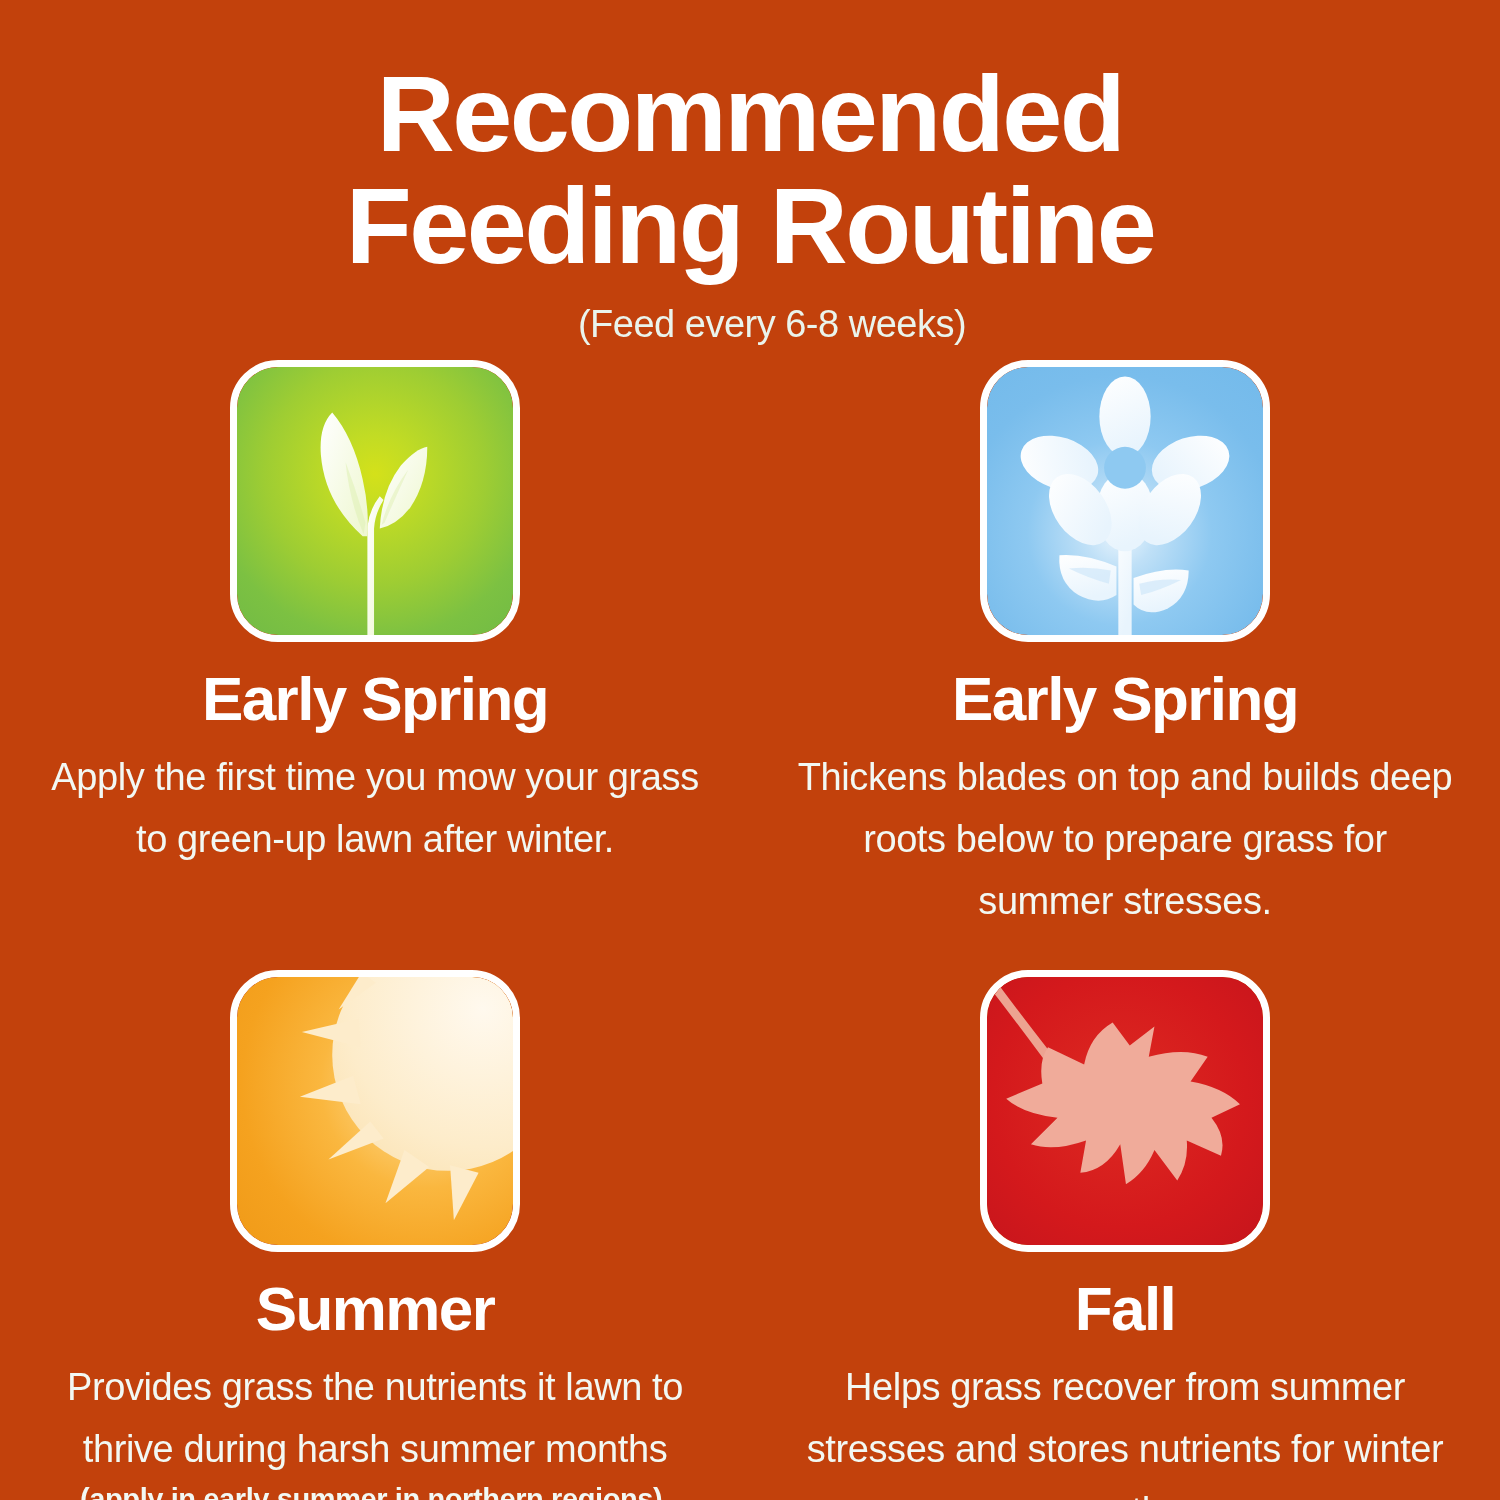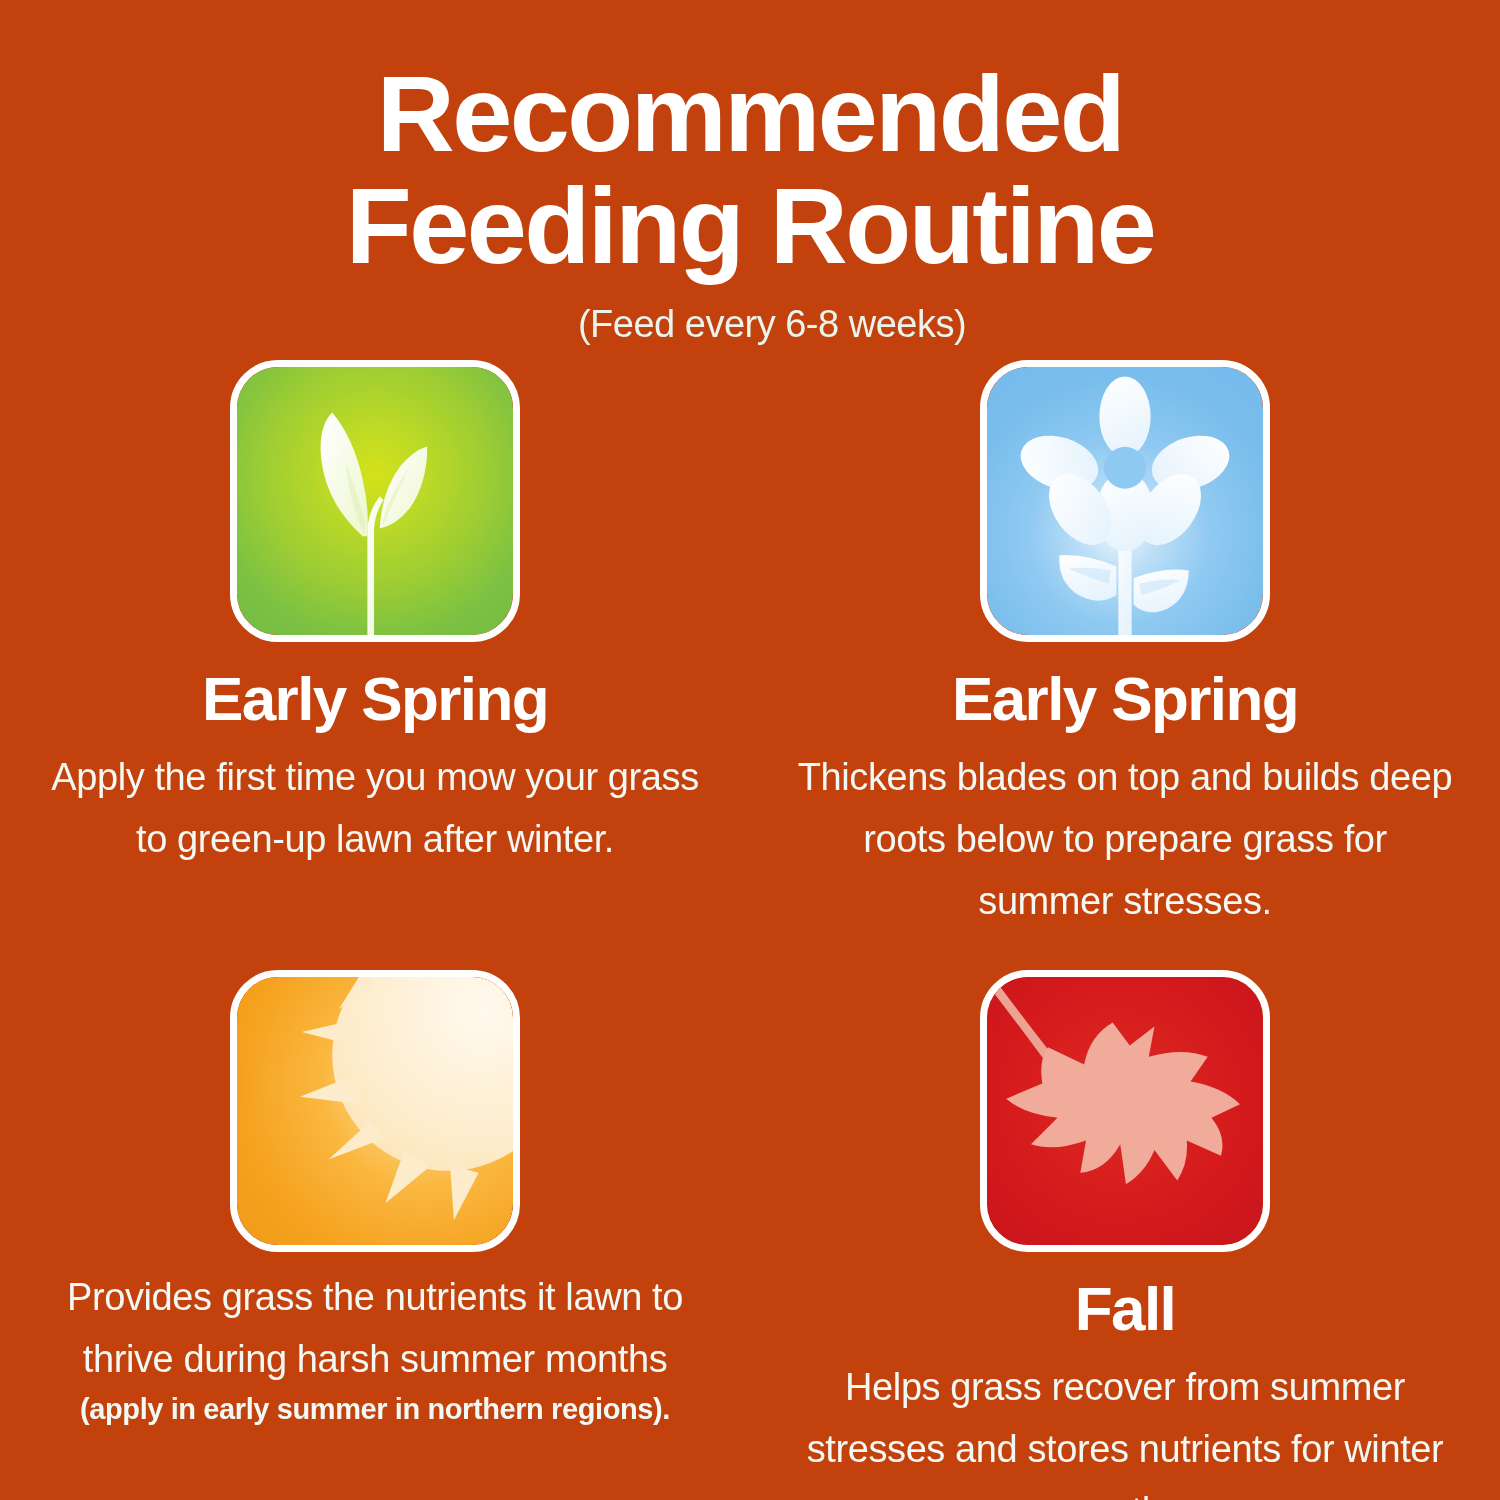--- a/index.html
+++ b/index.html
@@ -202,20 +202,21 @@
               <path d="M146 6 L132 -6 L104 30 Z" transform="rotate(-6 146 6)"></path>
               <path d="M128 44 L68 58 L130 74 Z"></path>
               <path d="M122 104 L66 126 L130 134 Z"></path>
               <path d="M140 152 L96 192 L154 170 Z"></path>
               <path d="M176 182 L156 238 L202 200 Z"></path>
               <path d="M224 198 L228 256 L254 206 Z"></path>
             </g>
           </svg>
         </div>
       </div>
+      <div class="card-title">Summer</div>
       <div class="card-desc">Provides grass the nutrients it lawn to thrive during harsh summer months</div>
       <div class="card-note">(apply in early summer in northern regions).</div>
     </div>
 
     <div class="card">
       <div class="tile tile-red">
         <div class="tile-inner">
           <svg viewBox="0 0 290 282" xmlns="http://www.w3.org/2000/svg">
 
             <path d="M6 0 Q40 46 92 112 L84 120 Q36 54 0 8 Z" fill="#eda391"></path>

